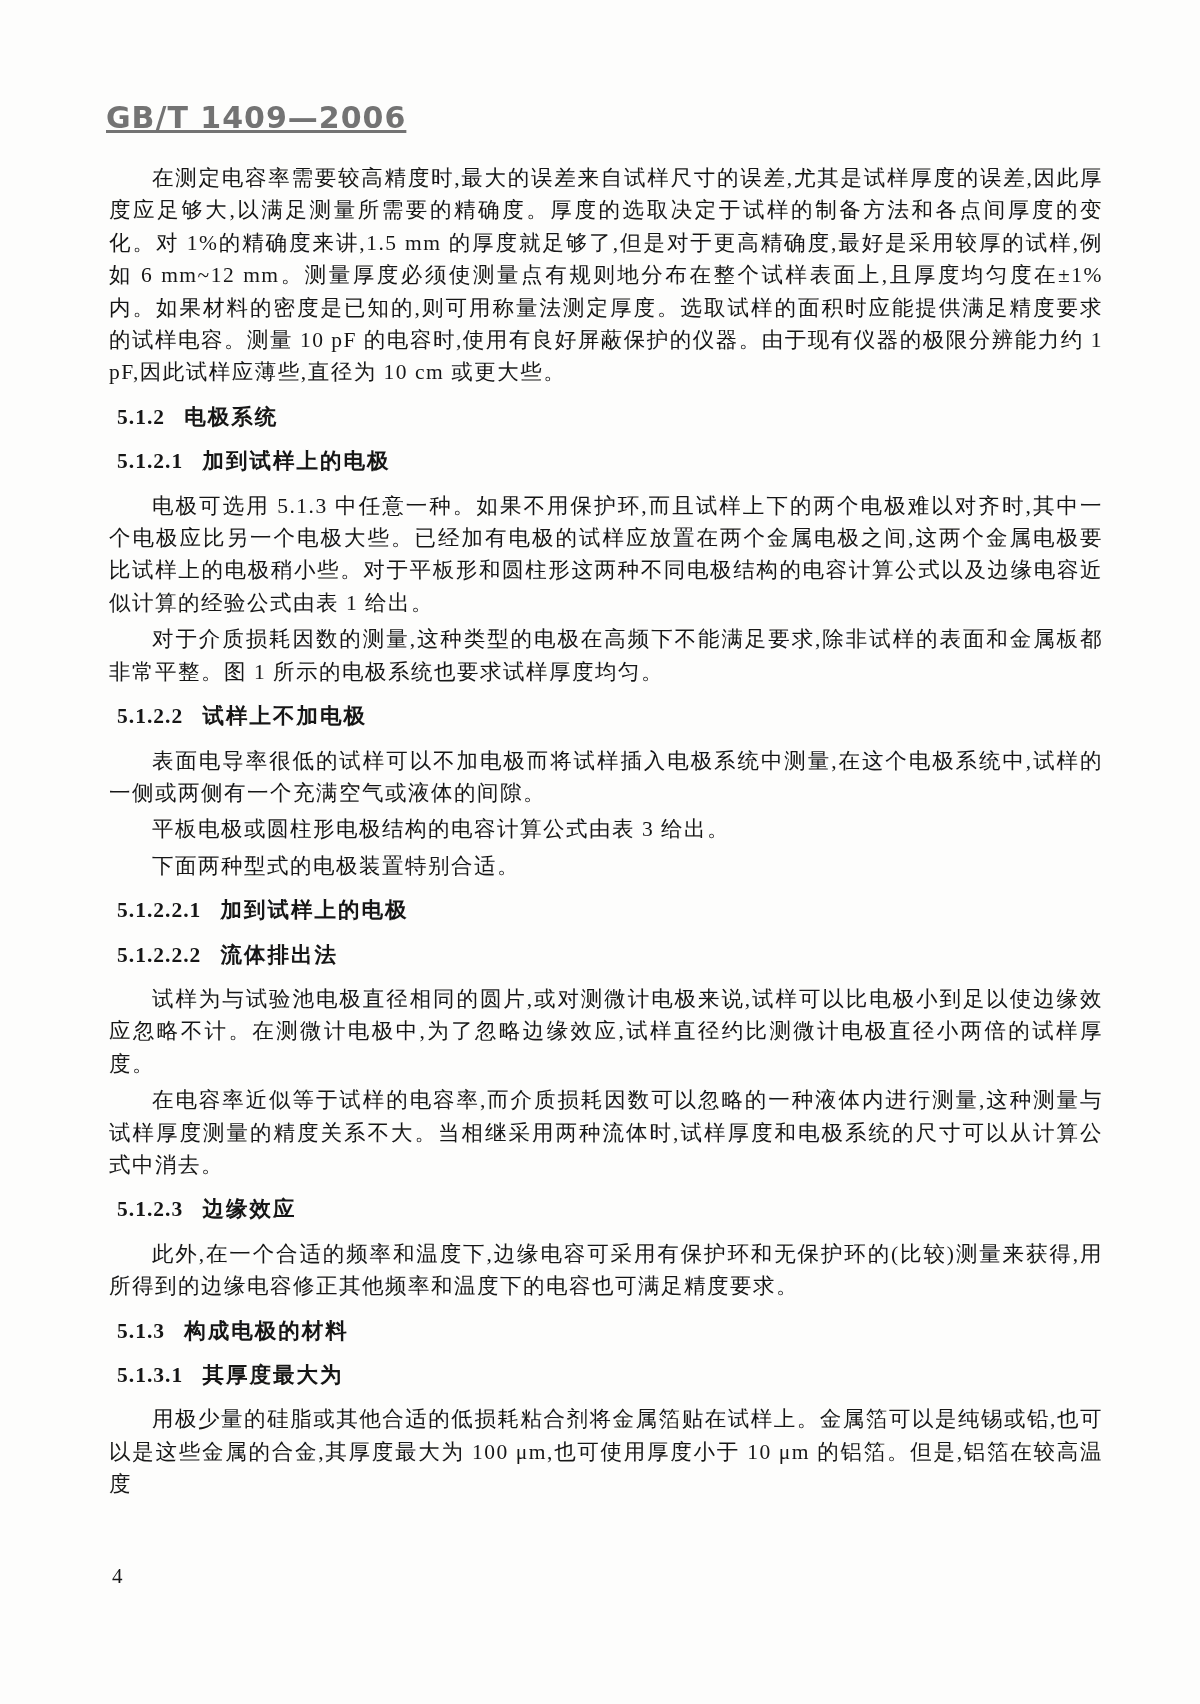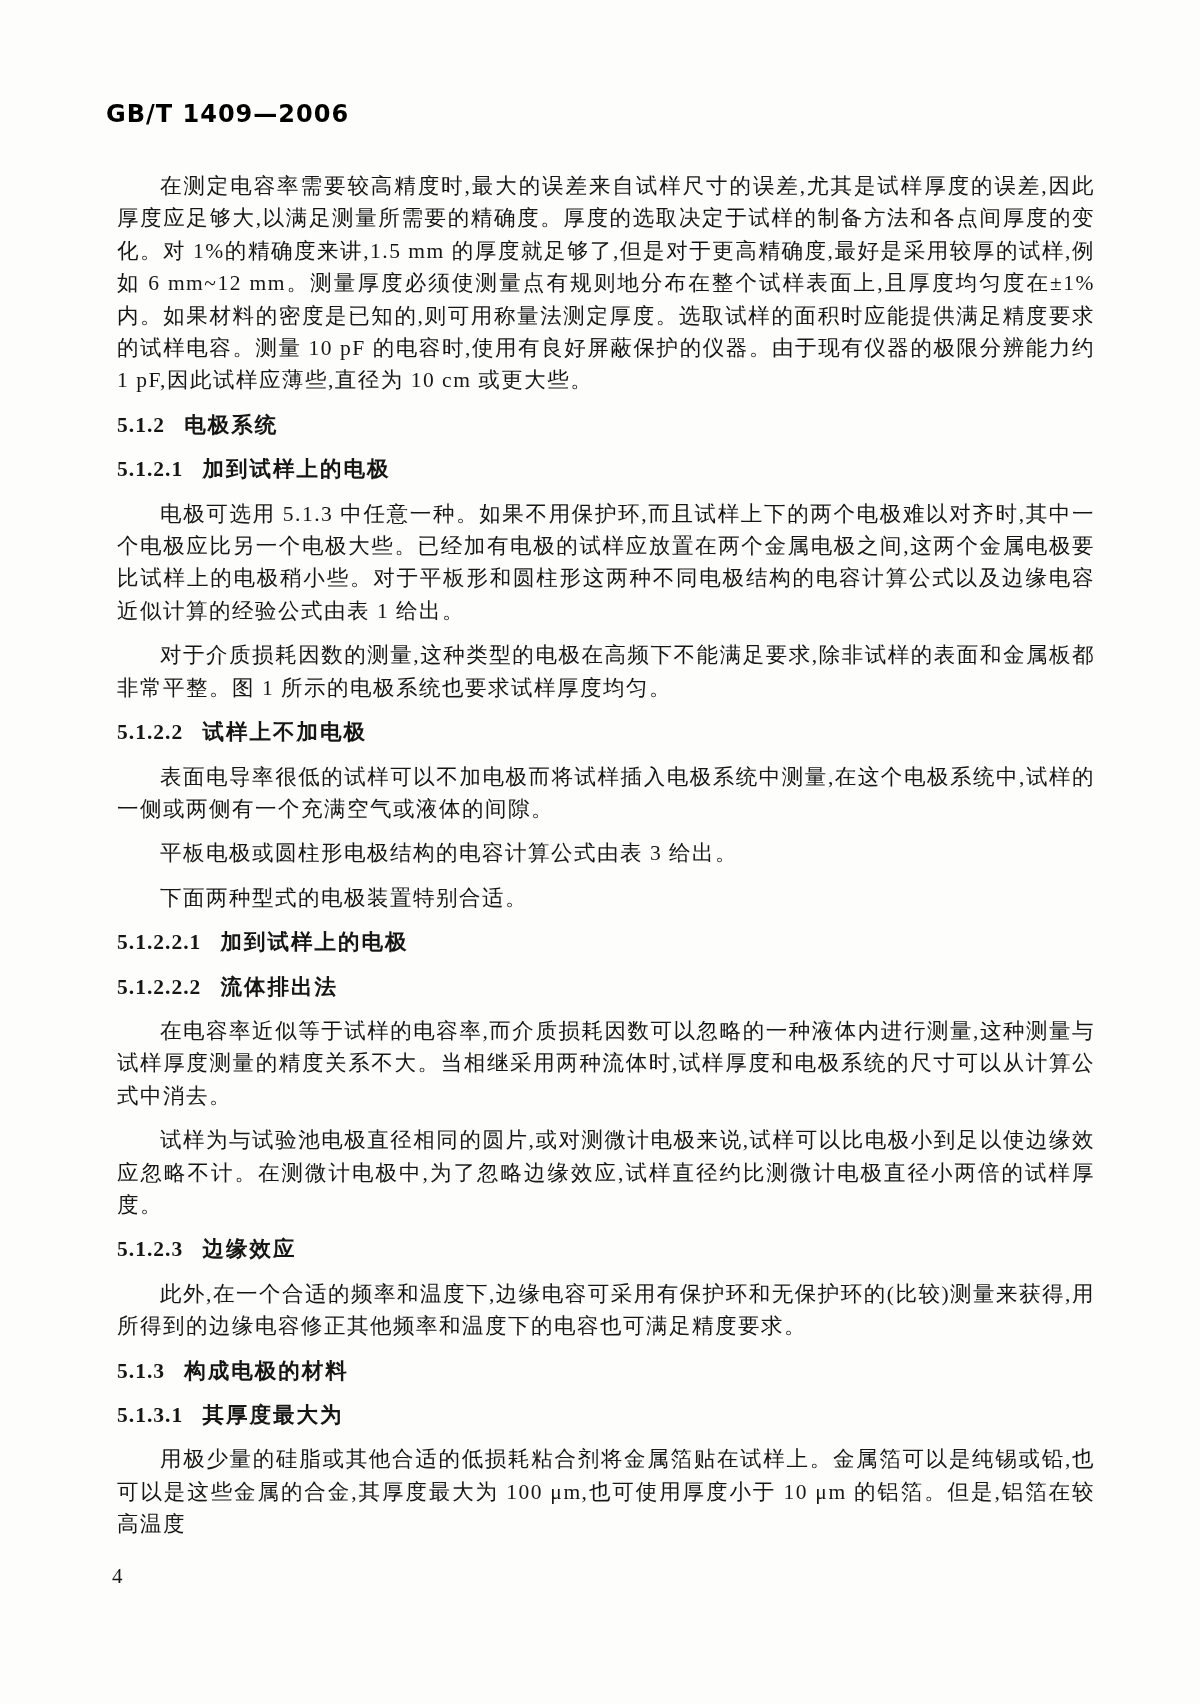--- a/index.html
+++ b/index.html
@@ -16,38 +16,39 @@
     overflow: hidden;
     font-family: "Liberation Serif", "DejaVu Serif", serif;
     color: #161616;
   }
   .std-header {
     position: absolute;
     left: 106px;
     top: 100px;
     font-family: "DejaVu Sans", "Liberation Sans", sans-serif;
     font-weight: 700;
-    font-size: 24px;
+    font-size: 30px;
     letter-spacing: 1px;
-    color: #000000;
+    color: #737373;
     white-space: nowrap;
+    text-decoration: underline;
   }
   .doc-body {
     position: absolute;
     left: 105px;
     top: 158px;
     width: 1002px;
     font-size: 21.5px;
     letter-spacing: 1.5px;
     line-height: 32.4px;
     text-align: justify;
     text-justify: inter-character;
   }
   .para {
-    margin: 12px;
+    margin: 4px;
     text-indent: 2em;
   }
   .hd {
     margin: 12px;
     font-size: 21.5px;
     line-height: 32.4px;
     font-weight: 700;
     text-indent: 0;
   }
   .hnum {
@@ -96,23 +97,23 @@
 
     <p class="para">平板电极或圆柱形电极结构的电容计算公式由表 3 给出。</p>
 
     <p class="para">下面两种型式的电极装置特别合适。</p>
 
     <h3 class="hd"><span class="hnum">5.1.2.2.1</span><span class="htit">加到试样上的电极</span></h3>
 
 
     <h3 class="hd"><span class="hnum">5.1.2.2.2</span><span class="htit">流体排出法</span></h3>
 
+    <p class="para">试样为与试验池电极直径相同的圆片,或对测微计电极来说,试样可以比电极小到足以使边缘效应忽略不计。在测微计电极中,为了忽略边缘效应,试样直径约比测微计电极直径小两倍的试样厚度。</p>
+
     <p class="para">在电容率近似等于试样的电容率,而介质损耗因数可以忽略的一种液体内进行测量,这种测量与试样厚度测量的精度关系不大。当相继采用两种流体时,试样厚度和电极系统的尺寸可以从计算公式中消去。</p>
-
-    <p class="para">试样为与试验池电极直径相同的圆片,或对测微计电极来说,试样可以比电极小到足以使边缘效应忽略不计。在测微计电极中,为了忽略边缘效应,试样直径约比测微计电极直径小两倍的试样厚度。</p>
 
     <h3 class="hd"><span class="hnum">5.1.2.3</span><span class="htit">边缘效应</span></h3>
 
 
     <p class="para">此外,在一个合适的频率和温度下,边缘电容可采用有保护环和无保护环的(比较)测量来获得,用所得到的边缘电容修正其他频率和温度下的电容也可满足精度要求。</p>
 
     <h3 class="hd"><span class="hnum">5.1.3</span><span class="htit">构成电极的材料</span></h3>
 
     <h3 class="hd"><span class="hnum">5.1.3.1</span><span class="htit">其厚度最大为</span></h3>
 

